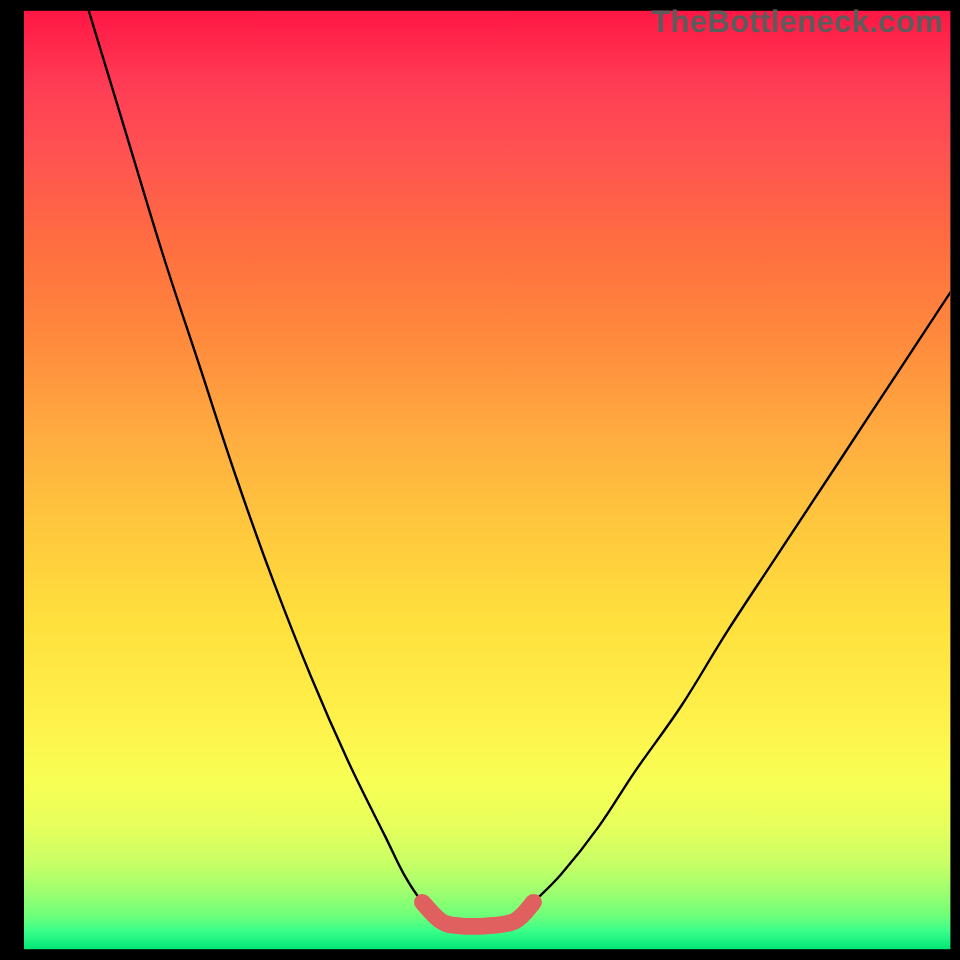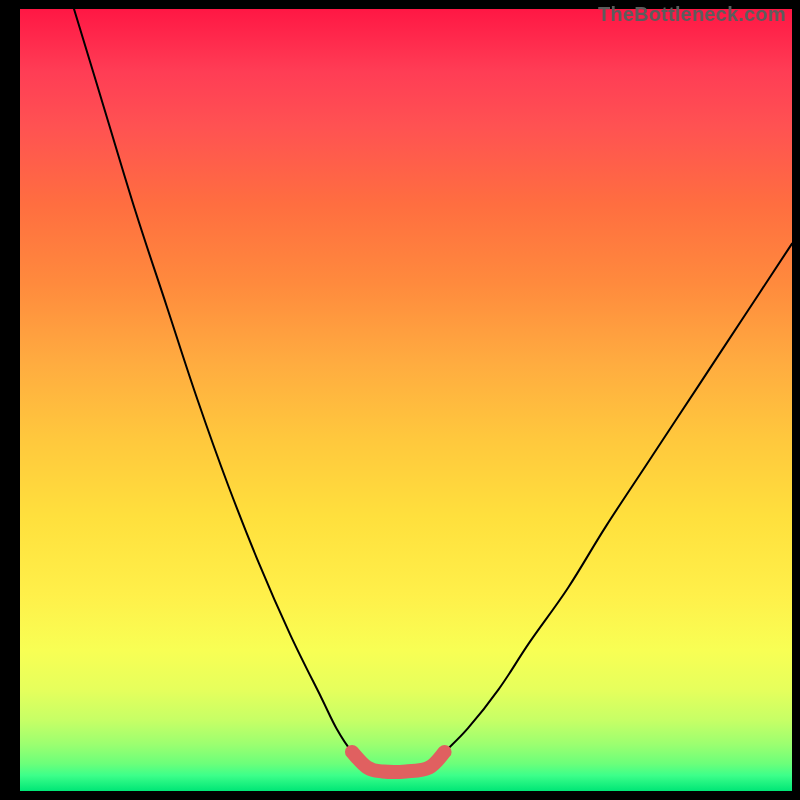--- a/index.html
+++ b/index.html
@@ -41,21 +41,21 @@
       #6cff7a 96.5%,
       #3dff8a 98%,
       #00e676 100%
     );
   }
   .watermark {
     position: absolute;
     top: 3px;
     right: 14px;
     font-family: Arial, Helvetica, sans-serif;
-    font-size: 20px;
+    font-size: 26px;
     font-weight: 600;
     color: #5c5c5c;
     letter-spacing: 0.2px;
     pointer-events: none;
   }
   svg.curves {
     position: absolute;
     inset: 0;
     width: 100%;
     height: 100%;

